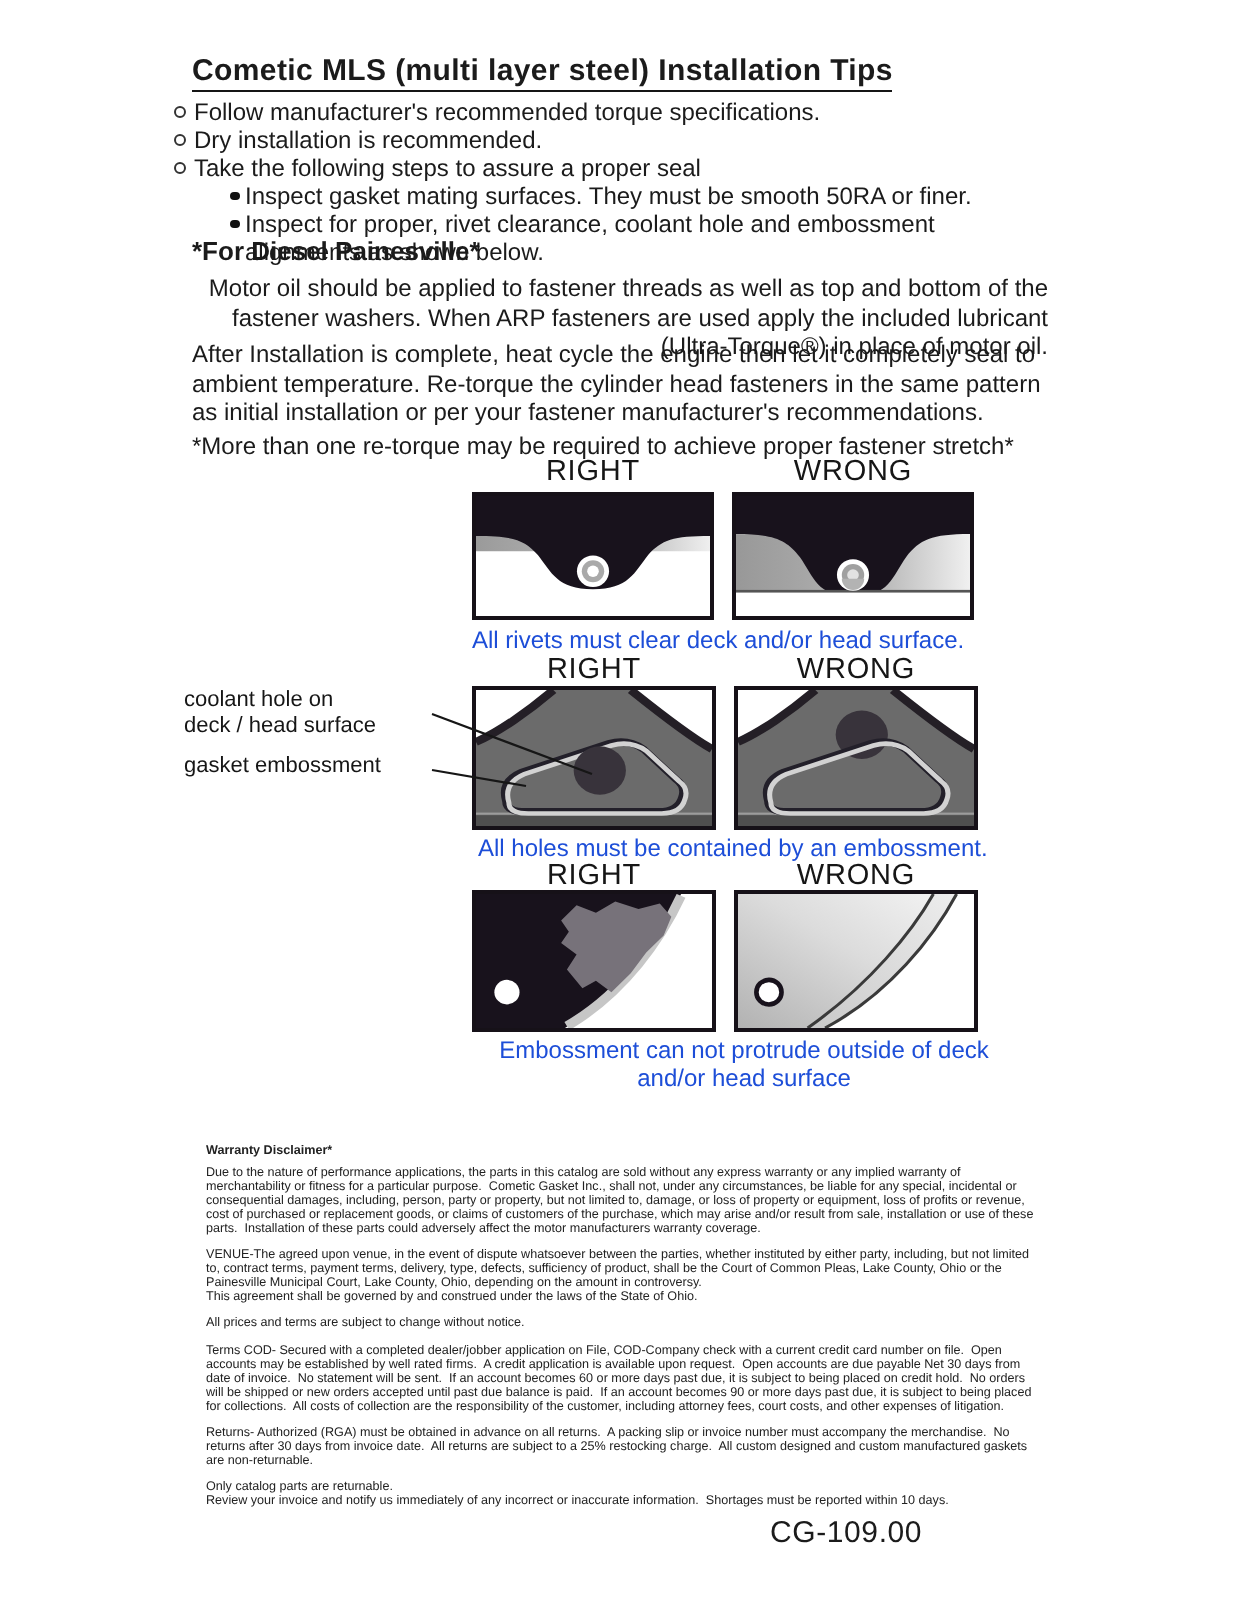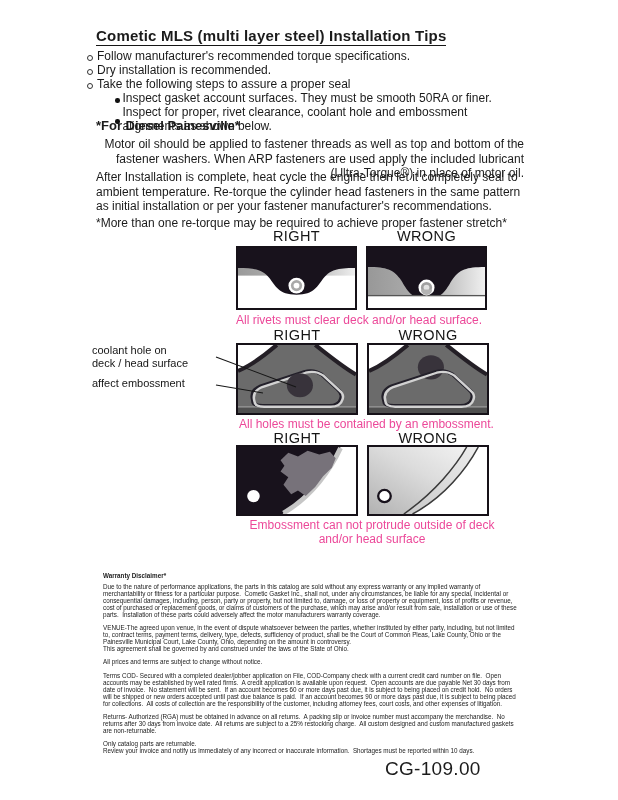--- a/index.html
+++ b/index.html
@@ -6,45 +6,45 @@
   .page{
     position:relative;width:604px;height:800px;background:#ffffff;overflow:hidden;
     font-family:"Liberation Sans","DejaVu Sans",sans-serif;color:#1b1b1b;
   }
   .abs{position:absolute;}
   
   .title{left:96px;top:27px;font-size:15px;font-weight:bold;letter-spacing:.2px;
          border-bottom:1.6px solid #151515;padding-bottom:1px;}
   
   .bullets{left:87px;top:49px;width:440px;}
-  .b-row{display:flex;align-items:center;line-height:14px;font-size:12px;}
+  .b-row{display:flex;align-items:flex-start;line-height:14px;font-size:12px;}
   .b-row.sub{margin-left:28px;}
   .mk-open{flex:0 0 auto;width:4px;height:4px;border:1px solid #333;border-radius:50%;
            margin:4px 4px 0 0;}
   .mk-dot{flex:0 0 auto;width:4.5px;height:4.5px;background:#111;border-radius:50%;
           margin:4.5px 3px 0 0;}
   
   .diesel-h{left:96px;top:118px;font-size:13px;font-weight:bold;}
   .para{font-size:12px;line-height:14.6px;}
   .p1{left:96px;top:137px;width:428px;text-align:right;}
   .p2{left:96px;top:170px;width:428px;}
   .note{left:96px;top:216px;width:440px;font-size:12px;}
   
   .dg-label{font-size:14.5px;letter-spacing:.4px;color:#161616;text-align:center;}
   .panel{border:2px solid #161118;box-sizing:border-box;background:#fff;}
   .panel svg{display:block;width:100%;height:100%;}
-  .caption{font-size:12px;line-height:14px;color:#ec4899;}
+  .caption{font-size:12px;line-height:14px;color:#1d4ed8;}
   .side-label{font-size:11px;line-height:13px;text-align:left;white-space:pre-line;color:#161616;}
   .overlay{pointer-events:none;z-index:10;}
   
   .legal{left:103px;top:572px;width:415px;font-size:6.3px;line-height:7.1px;color:#222;}
   .legal .lg-h{font-weight:bold;margin-bottom:3.5px;}
   .legal p{margin:0 0 6px 0;white-space:pre-wrap;}
   .legal .tight{margin-bottom:0;}
-  .doc-code{left:385px;top:758px;font-size:19px;letter-spacing:.3px;color:#1b1b1b;}
+  .doc-code{left:385px;top:758px;font-size:15px;letter-spacing:.3px;color:#1b1b1b;}
 </style>
 </head>
 <body>
 
 <div class="page">
 
   <div class="abs title">Cometic MLS (multi layer steel) Installation Tips</div>
 
   <div class="abs bullets">
     <div class="b-row">
@@ -54,21 +54,21 @@
     <div class="b-row">
       <span class="mk-open"></span>
       <span>Dry installation is recommended.</span>
     </div>
     <div class="b-row">
       <span class="mk-open"></span>
       <span>Take the following steps to assure a proper seal</span>
     </div>
     <div class="b-row sub">
       <span class="mk-dot"></span>
-      <span>Inspect gasket account surfaces.  They must be smooth 50RA or finer.</span>
+      <span>Inspect gasket mating surfaces.  They must be smooth 50RA or finer.</span>
     </div>
     <div class="b-row sub">
       <span class="mk-dot"></span>
       <span>Inspect for proper, rivet clearance, coolant hole and embossment alignments as shown below.</span>
     </div>
   </div>
 
   <div class="abs diesel-h">*For Diesel Painesville*</div>
   <div class="abs para p1">Motor oil should be applied to fastener threads as well as top and bottom of the fastener washers. When ARP fasteners are used apply the included lubricant (Ultra-Torque®) in place of motor oil.</div>
   <div class="abs para p2">After Installation is complete, heat cycle the engine then let it completely seal to ambient temperature. Re-torque the cylinder head fasteners in the same pattern as initial installation or per your fastener manufacturer's recommendations.</div>
@@ -116,21 +116,21 @@
     </svg>
   </div>
 
   <div class="abs caption" style="left:236px;top:313px;width:300px;">All rivets must clear deck and/or head surface.</div>
 
   <div class="abs dg-label" style="left:236px;top:327px;width:122px;">RIGHT</div>
   <div class="abs dg-label" style="left:367px;top:327px;width:122px;">WRONG</div>
 
   <div class="abs side-label" style="left:92px;top:344px;width:122px;">coolant hole on
 deck / head surface</div>
-  <div class="abs side-label" style="left:92px;top:377px;width:122px;">affect embossment</div>
+  <div class="abs side-label" style="left:92px;top:377px;width:122px;">gasket embossment</div>
 
   <div class="abs panel" style="left:236px;top:343px;width:122px;height:72px;">
     <svg viewBox="0 0 122 76" preserveAspectRatio="none">
       <rect x="0" y="0" width="122" height="76" fill="#6b6b6b"></rect>
       <path d="M0,0 H40 C27,12 11,24 0,29 Z" fill="#ffffff"></path>
       <path d="M40,0 C27,12 11,24 0,29" stroke="#241f26" stroke-width="4.5" fill="none"></path>
       <path d="M122,0 H80 C95,13 112,27 122,33 Z" fill="#ffffff"></path>
       <path d="M80,0 C95,13 112,27 122,33" stroke="#241f26" stroke-width="4.5" fill="none"></path>
       <rect x="0" y="70" width="122" height="6" fill="#4f4f4f"></rect>
       <rect x="0" y="68.5" width="122" height="1.2" fill="#9c9c9c"></rect>

